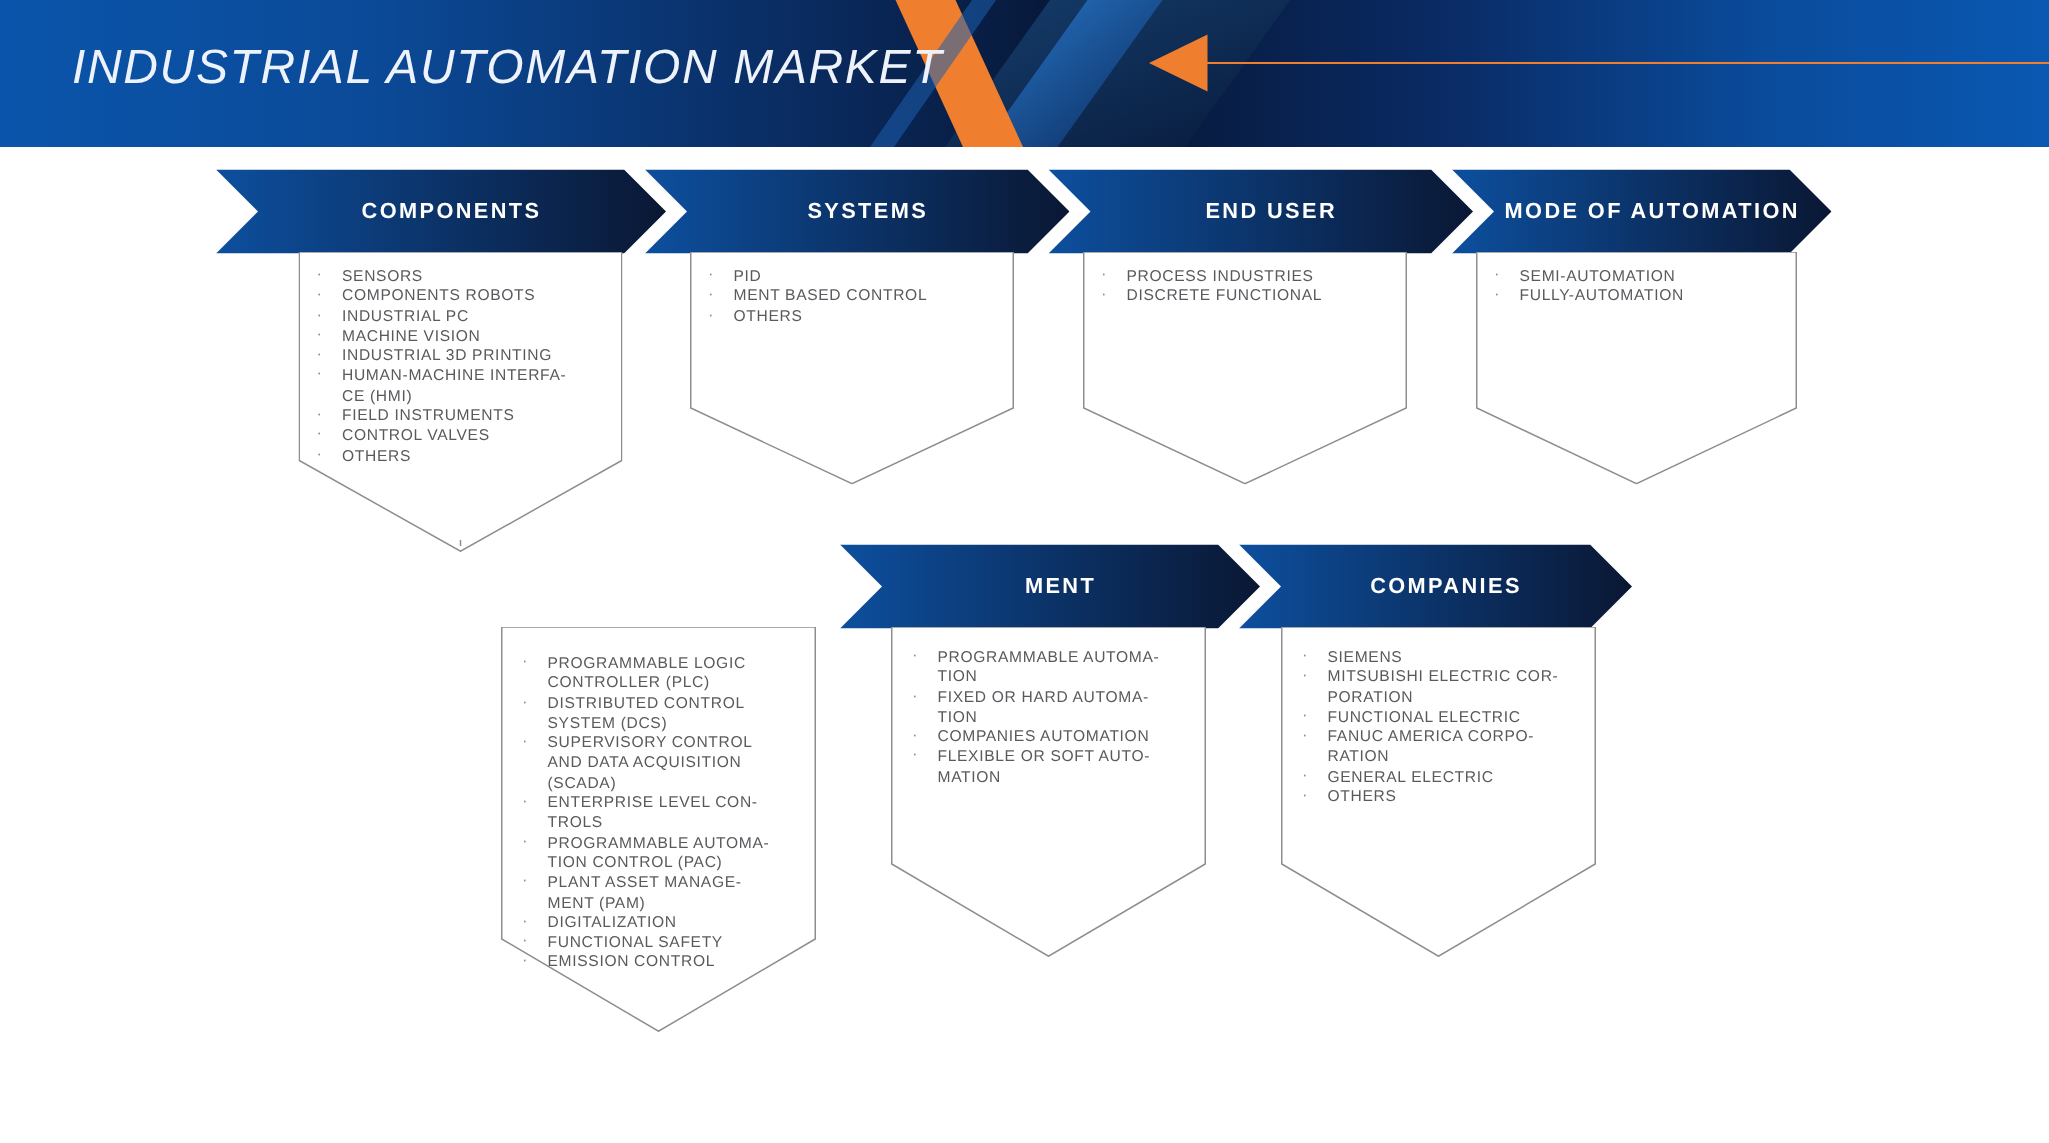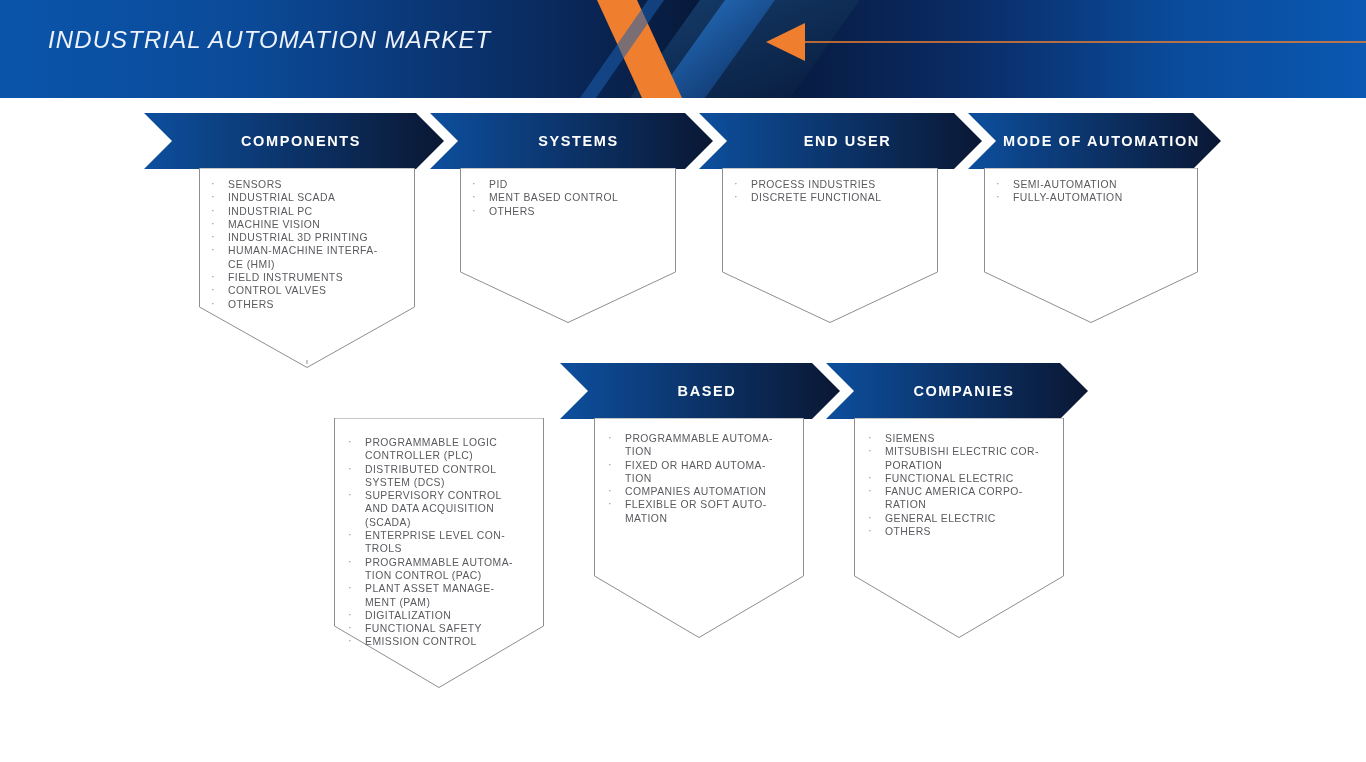--- a/index.html
+++ b/index.html
@@ -12,21 +12,21 @@
   #stage { position:relative; width:1366px; height:762px; background:#fff; }
 
   
   #header {
     position:absolute; left:0; top:0; width:1366px; height:98px;
     overflow:hidden;
   }
   #header-svg { position:absolute; left:0; top:0; }
   #header-title {
     position:absolute; left:48px; top:26px;
-    font-size:24px; letter-spacing:1.1px;
+    font-size:32px; letter-spacing:1.1px;
     font-style:italic; font-weight:300;
     color:#eef3fb; white-space:nowrap;
     font-family:"Liberation Sans", sans-serif;
   }
 
   
   .banner { position:absolute; }
   .banner svg { display:block; }
   .banner-label {
     position:absolute; top:0; left:0; width:100%; height:100%;
@@ -151,21 +151,21 @@
     </svg>
     <div class="banner-label">END USER</div>
   </div>
 
   <div class="panel" style="left:199px; top:168px; width:216px; height:200px;">
     <svg width="216" height="200" viewBox="0 0 216 200">
       <polygon points="0.5,0 0.5,139 108,199.5 215.5,139 215.5,0" fill="#ffffff" stroke="#8d8e92" stroke-width="1"></polygon>
     </svg>
     <ul class="panel-list" style="left:10px; top:10px; width:200px;">
         <li><span class="bullet">·</span><span>SENSORS</span></li>
-        <li><span class="bullet">·</span><span>INDUSTRIAL SCADA</span></li>
+        <li><span class="bullet">·</span><span>COMPONENTS ROBOTS</span></li>
         <li><span class="bullet">·</span><span>INDUSTRIAL PC</span></li>
         <li><span class="bullet">·</span><span>MACHINE VISION</span></li>
         <li><span class="bullet">·</span><span>INDUSTRIAL 3D PRINTING</span></li>
         <li><span class="bullet">·</span><span>HUMAN-MACHINE INTERFA-<br>CE (HMI)</span></li>
         <li><span class="bullet">·</span><span>FIELD INSTRUMENTS</span></li>
         <li><span class="bullet">·</span><span>CONTROL VALVES</span></li>
         <li><span class="bullet">·</span><span>OTHERS</span></li>
       </ul>
   </div>
 
@@ -204,21 +204,21 @@
   <div class="banner" style="left:560px; top:363px; width:280px; height:56px;">
     <svg width="280" height="56" viewBox="0 0 280 56">
       <defs>
           <linearGradient id="bg6" x1="0" y1="0" x2="1" y2="0">
         <stop offset="0" stop-color="#0d4f9e"></stop>
             <stop offset="1" stop-color="#0a1733"></stop>
           </linearGradient>
         </defs>
       <polygon points="0,0 252,0 280,28 252,56 0,56 28,28" fill="url(#bg6)"></polygon>
     </svg>
-    <div class="banner-label">BASED</div>
+    <div class="banner-label">MENT</div>
   </div>
 
   <div class="banner" style="left:826px; top:363px; width:262px; height:56px;">
     <svg width="262" height="56" viewBox="0 0 262 56">
       <defs>
           <linearGradient id="bg7" x1="0" y1="0" x2="1" y2="0">
         <stop offset="0" stop-color="#0d4f9e"></stop>
             <stop offset="1" stop-color="#0a1733"></stop>
           </linearGradient>
         </defs>

